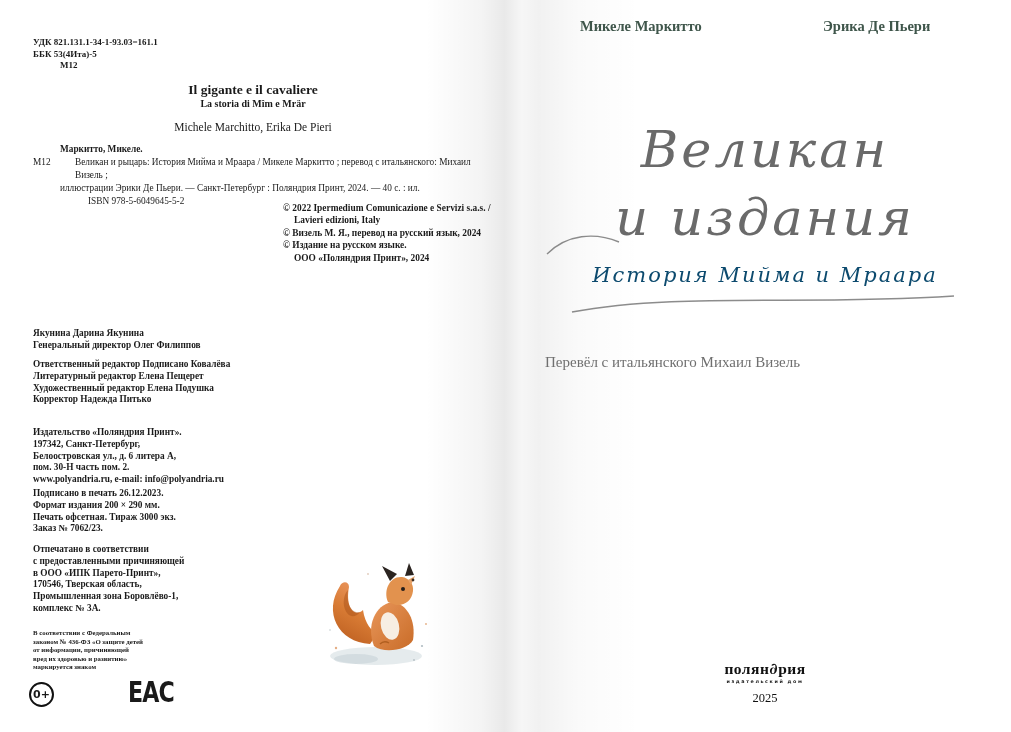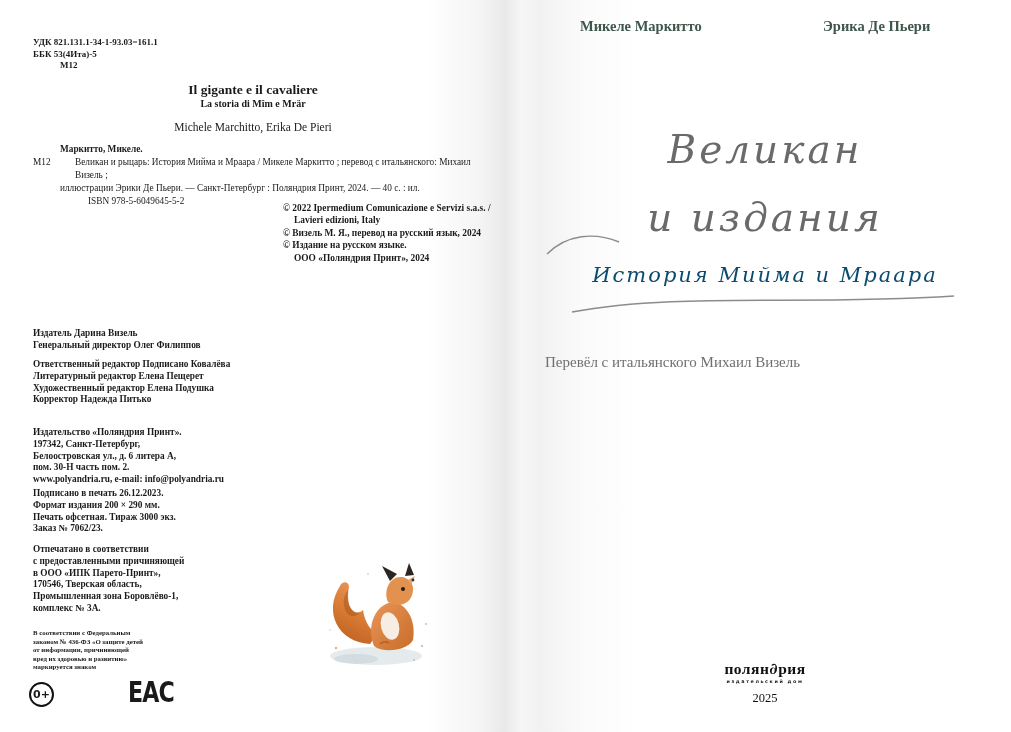--- a/index.html
+++ b/index.html
@@ -47,21 +47,21 @@
     font-family:"DejaVu Sans",sans-serif;font-weight:700;font-size:11px;}
   .eac{left:128px;top:676px;font-family:"DejaVu Sans",sans-serif;font-weight:700;
     font-size:27px;letter-spacing:-1px;transform:scale(0.82,1.02);transform-origin:left top;}
 
   
   .author-left{left:580px;top:18px;font-size:14.5px;font-weight:700;color:#3f564b;}
   .author-right{left:823px;top:18px;font-size:14.5px;font-weight:700;color:#3f564b;}
 
   .script-title{left:545px;top:116px;width:440px;text-align:center;color:#6a6a6a;
     font-family:"DejaVu Serif",serif;font-style:italic;}
-  .script-title .big{font-size:39px;line-height:68px;letter-spacing:3px;}
+  .script-title .big{font-size:51px;line-height:68px;letter-spacing:3px;}
   .script-title .sub{font-size:21px;line-height:26px;letter-spacing:2px;margin-top:10px;color:#0c4a6e;}
 
   .flourish{left:558px;top:288px;pointer-events:none;}
   .flourish2{left:545px;top:228px;pointer-events:none;}
 
   .translator{left:545px;top:354px;width:440px;font-size:15px;color:#6f6f6f;}
 
   .logo-block{left:545px;top:659px;width:440px;text-align:center;}
   .logo-word{font-size:15.5px;font-weight:700;letter-spacing:0.5px;color:#111;}
   .logo-word .dleaf{font-family:"DejaVu Serif",serif;font-weight:700;}
@@ -102,21 +102,21 @@
 
   <div class="abs copyright">
     <div>© 2022 Ipermedium Comunicazione e Servizi s.a.s. /</div>
     <div class="ind">Lavieri edizioni, Italy</div>
     <div>© Визель М. Я., перевод на русский язык, 2024</div>
     <div>© Издание на русском языке.</div>
     <div class="ind">ООО «Поляндрия Принт», 2024</div>
   </div>
 
   <div class="abs colblock staff1">
-    <div>Издатель Дарина Визель</div>
+    <div>Якунина Дарина Якунина</div>
     <div>Генеральный директор Олег Филиппов</div>
   </div>
 
   <div class="abs colblock staff2">
     <div>Ответственный редактор Подписано Ковалёва</div>
     <div>Литературный редактор Елена Пещерет</div>
     <div>Художественный редактор Елена Подушка</div>
     <div>Корректор Надежда Питько</div>
   </div>
 

